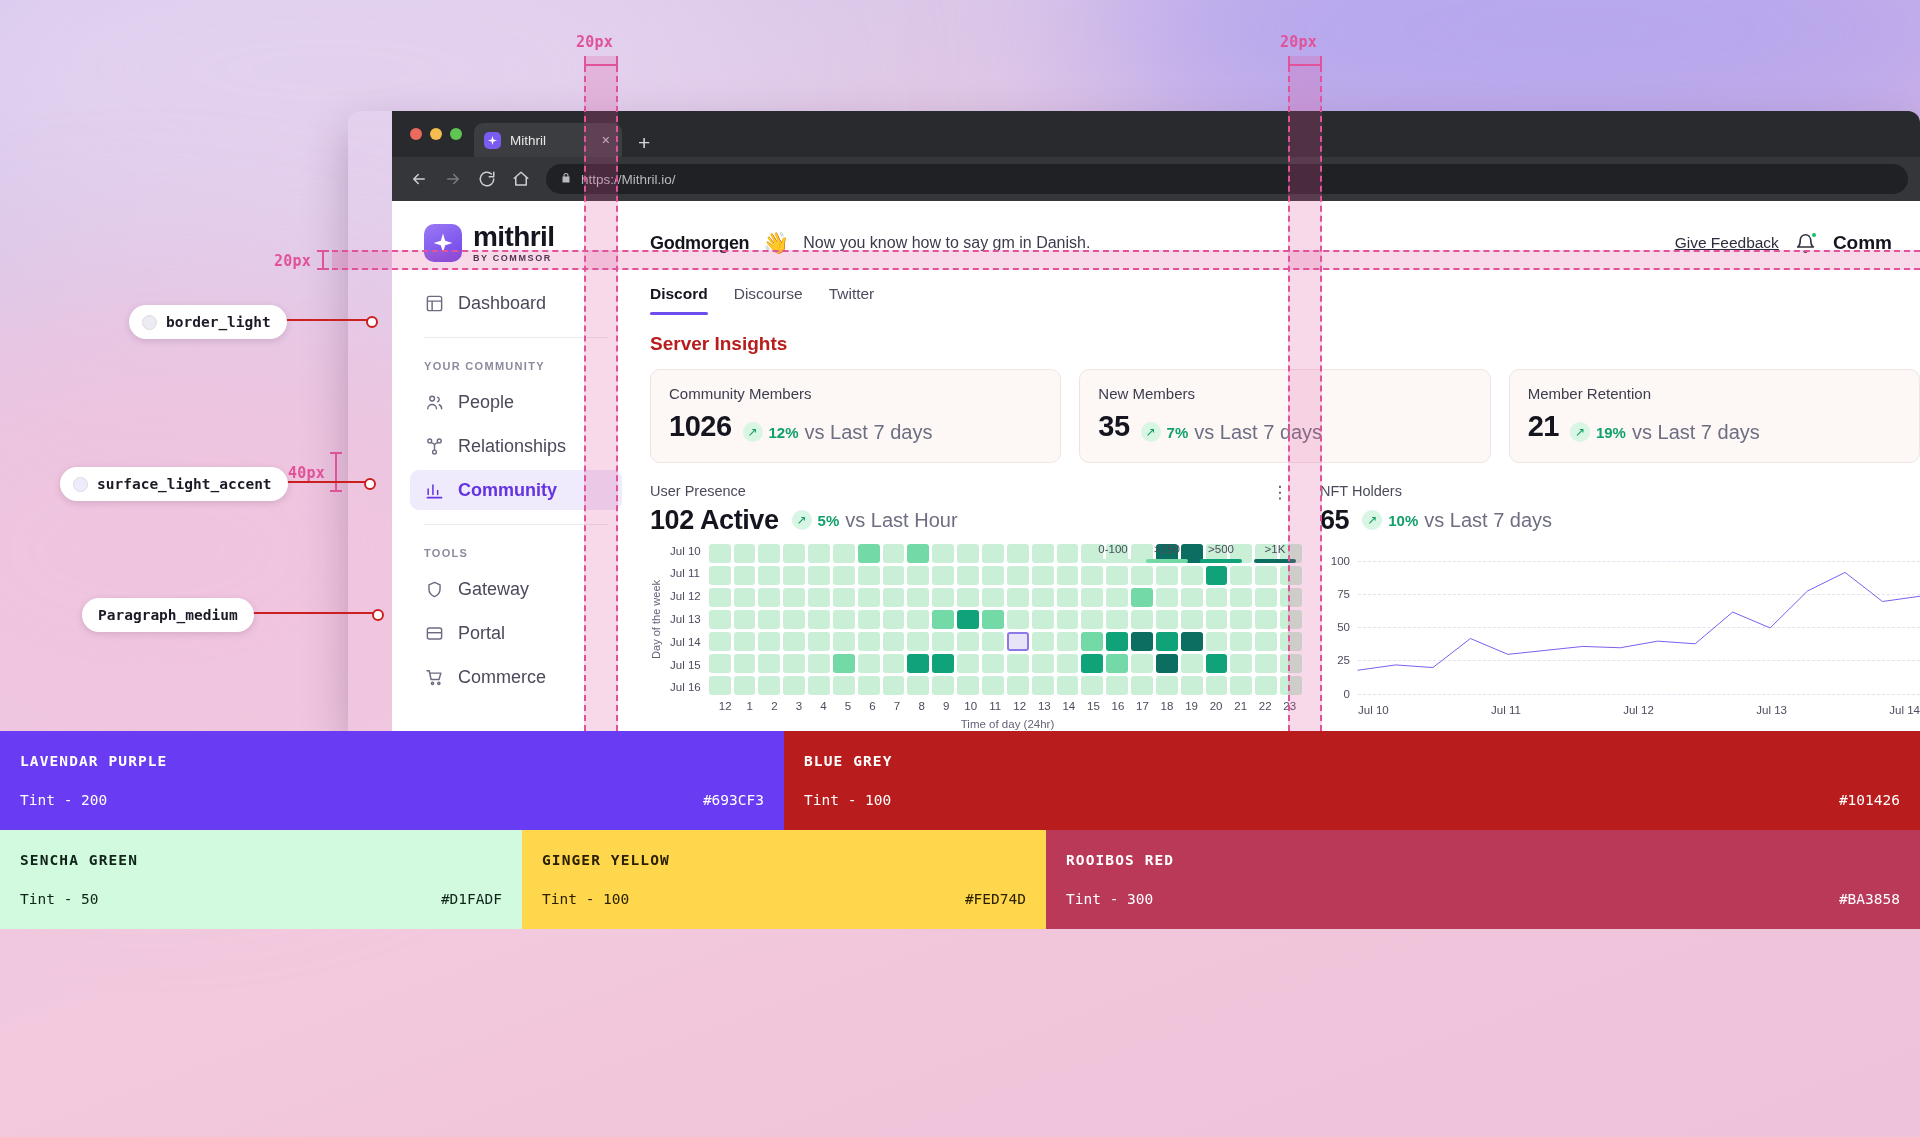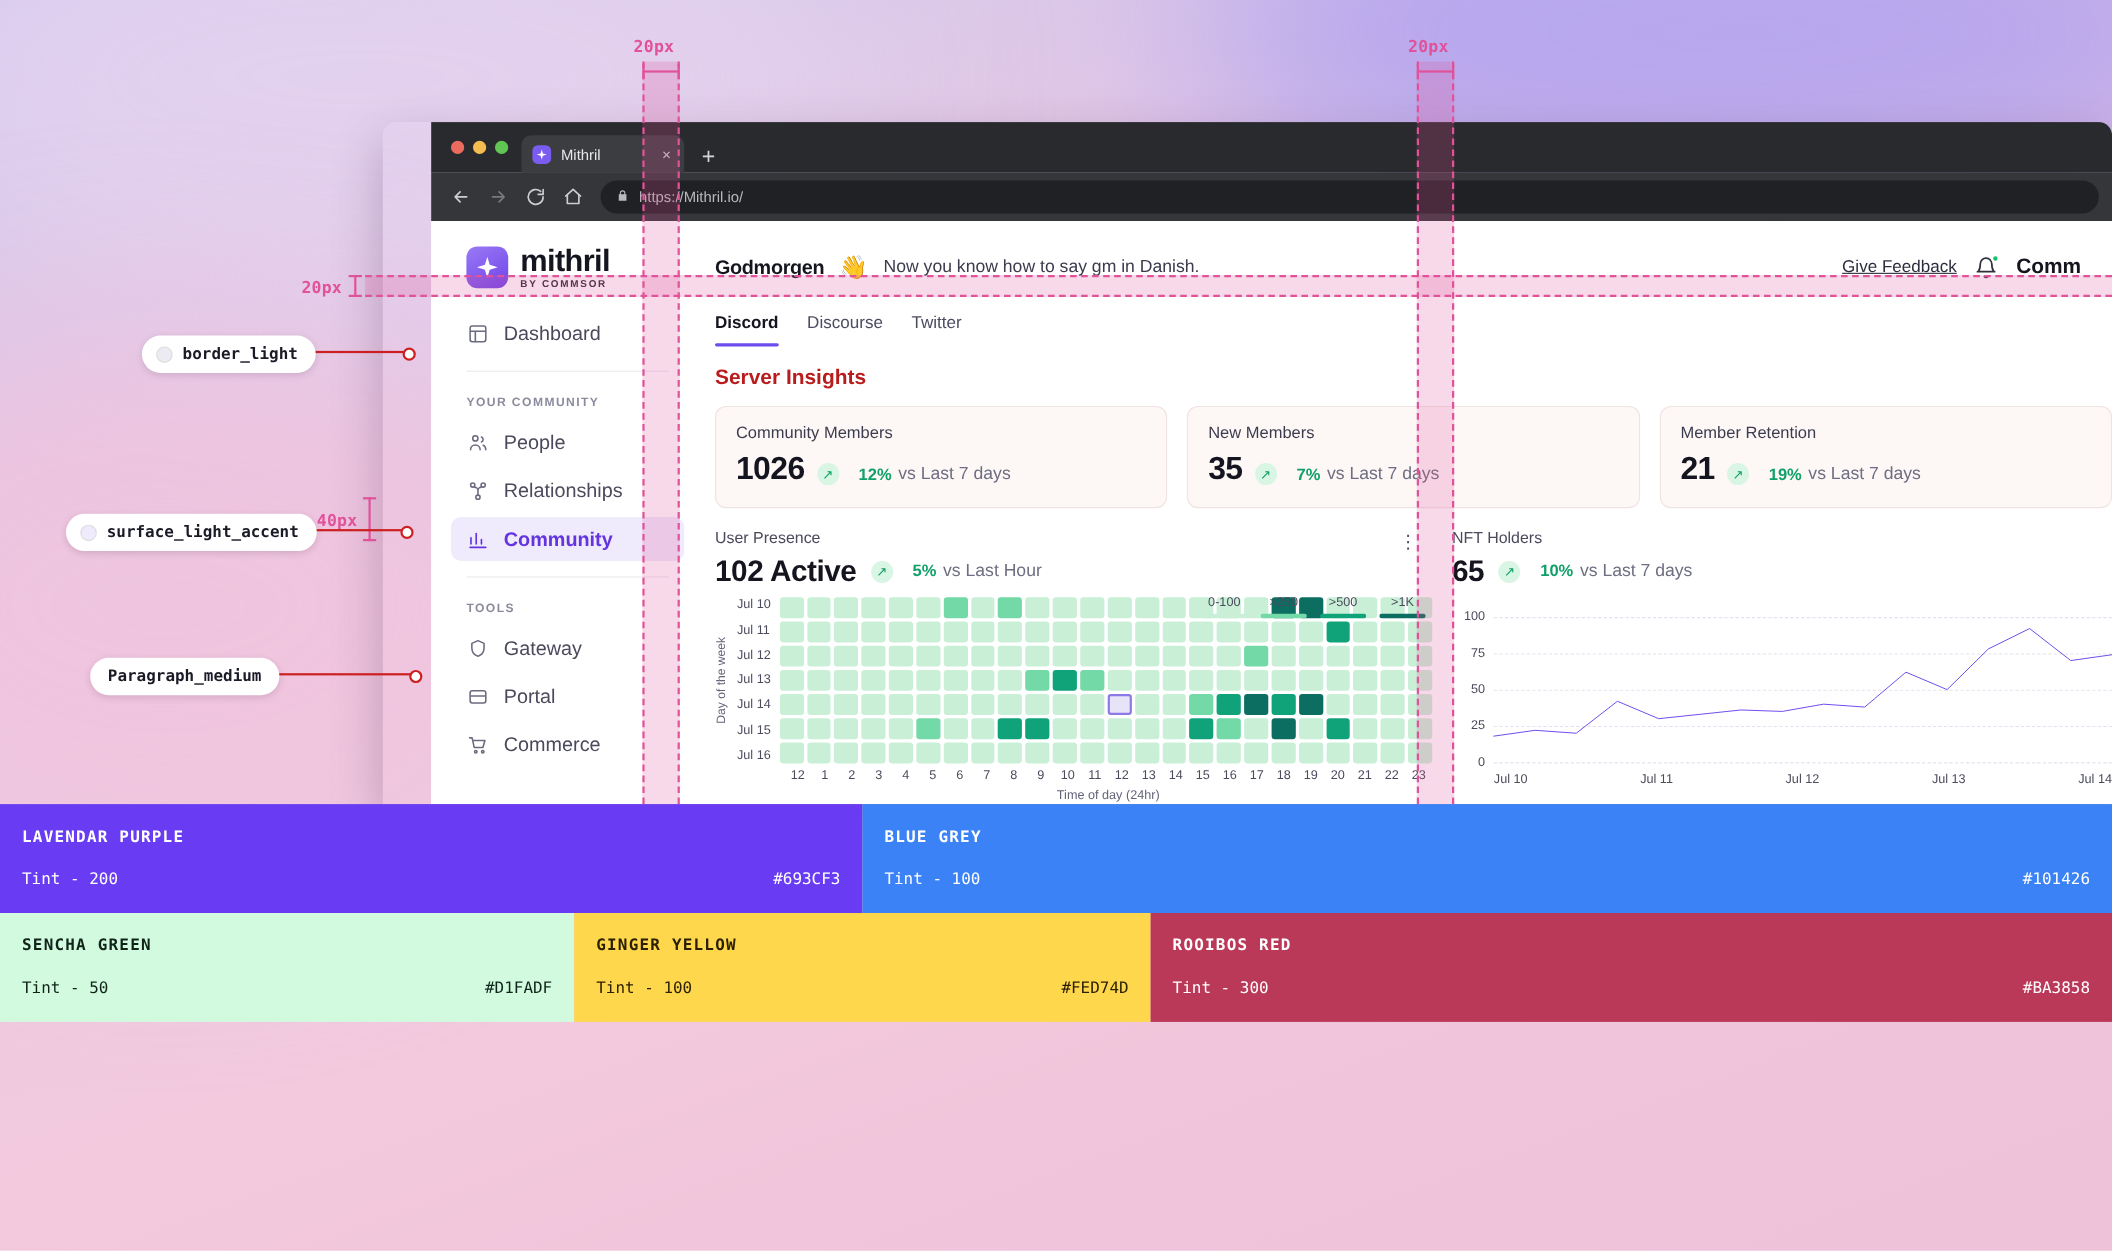--- a/index.html
+++ b/index.html
@@ -118,22 +118,22 @@
     flex:1;background:#fdf7f6;border:1px solid #f0e4e2;border-radius:10px;padding:15px 18px 18px;
   }
   .card-label{font-size:15px;color:#3c3c4e;margin-bottom:8px;}
   .card-row{display:flex;align-items:baseline;gap:11px;}
   .card-num{font-size:29px;font-weight:800;color:#15151f;letter-spacing:-.5px;}
   .trend{display:inline-flex;align-items:center;gap:6px;}
   .trend .arrow{
     width:20px;height:20px;border-radius:50%;background:#d9f5e4;color:#0f9d63;
     display:inline-flex;align-items:center;justify-content:center;font-size:12px;flex:none;
   }
-  .trend .pct{color:#10a06a;font-size:15px;font-weight:600;margin-left:12px;}
-  .trend .vs{color:#6e6e82;font-size:16px;}
+  .trend .pct{color:#10a06a;font-size:15px;font-weight:600;}
+  .trend .vs{color:#6e6e82;font-size:20px;}
 
   .lower{display:flex;gap:18px;margin-top:20px;}
   .presence{flex:1 1 0;min-width:0;position:relative;}
   .nft{width:600px;flex:none;position:relative;}
   .sec-label{font-size:14.5px;color:#4a4a5c;margin-bottom:6px;}
   .big-row{display:flex;align-items:center;gap:13px;margin-bottom:8px;}
   .big-num{font-size:27px;font-weight:800;color:#15151f;letter-spacing:-.4px;}
   .kebab{position:absolute;right:8px;top:-4px;width:28px;height:28px;border-radius:7px;
     display:flex;align-items:center;justify-content:center;color:#55556a;font-size:17px;line-height:1;cursor:pointer;}
 
@@ -717,21 +717,21 @@
 </div>
 
 <div class="swatches">
   <div class="sw" id="sw0" style="left: 0px; top: 0px; width: 784px; height: 99px; background: rgb(105, 60, 243); color: rgb(255, 255, 255);">
     <div class="nm">LAVENDAR PURPLE</div>
     <div class="ft">
         <span>Tint - 200</span>
         <span>#693CF3</span>
       </div>
   </div>
-  <div class="sw" id="sw1" style="left: 784px; top: 0px; width: 1136px; height: 99px; background: #3b82f6; color: rgb(255, 255, 255);">
+  <div class="sw" id="sw1" style="left: 784px; top: 0px; width: 1136px; height: 99px; background: #b91c1c; color: rgb(255, 255, 255);">
     <div class="nm">BLUE GREY</div>
     <div class="ft">
         <span>Tint - 100</span>
         <span>#101426</span>
       </div>
   </div>
   <div class="sw" id="sw2" style="left: 0px; top: 99px; width: 522px; height: 99px; background: rgb(209, 250, 223); color: rgb(16, 36, 26);">
     <div class="nm">SENCHA GREEN</div>
     <div class="ft">
         <span>Tint - 50</span>

